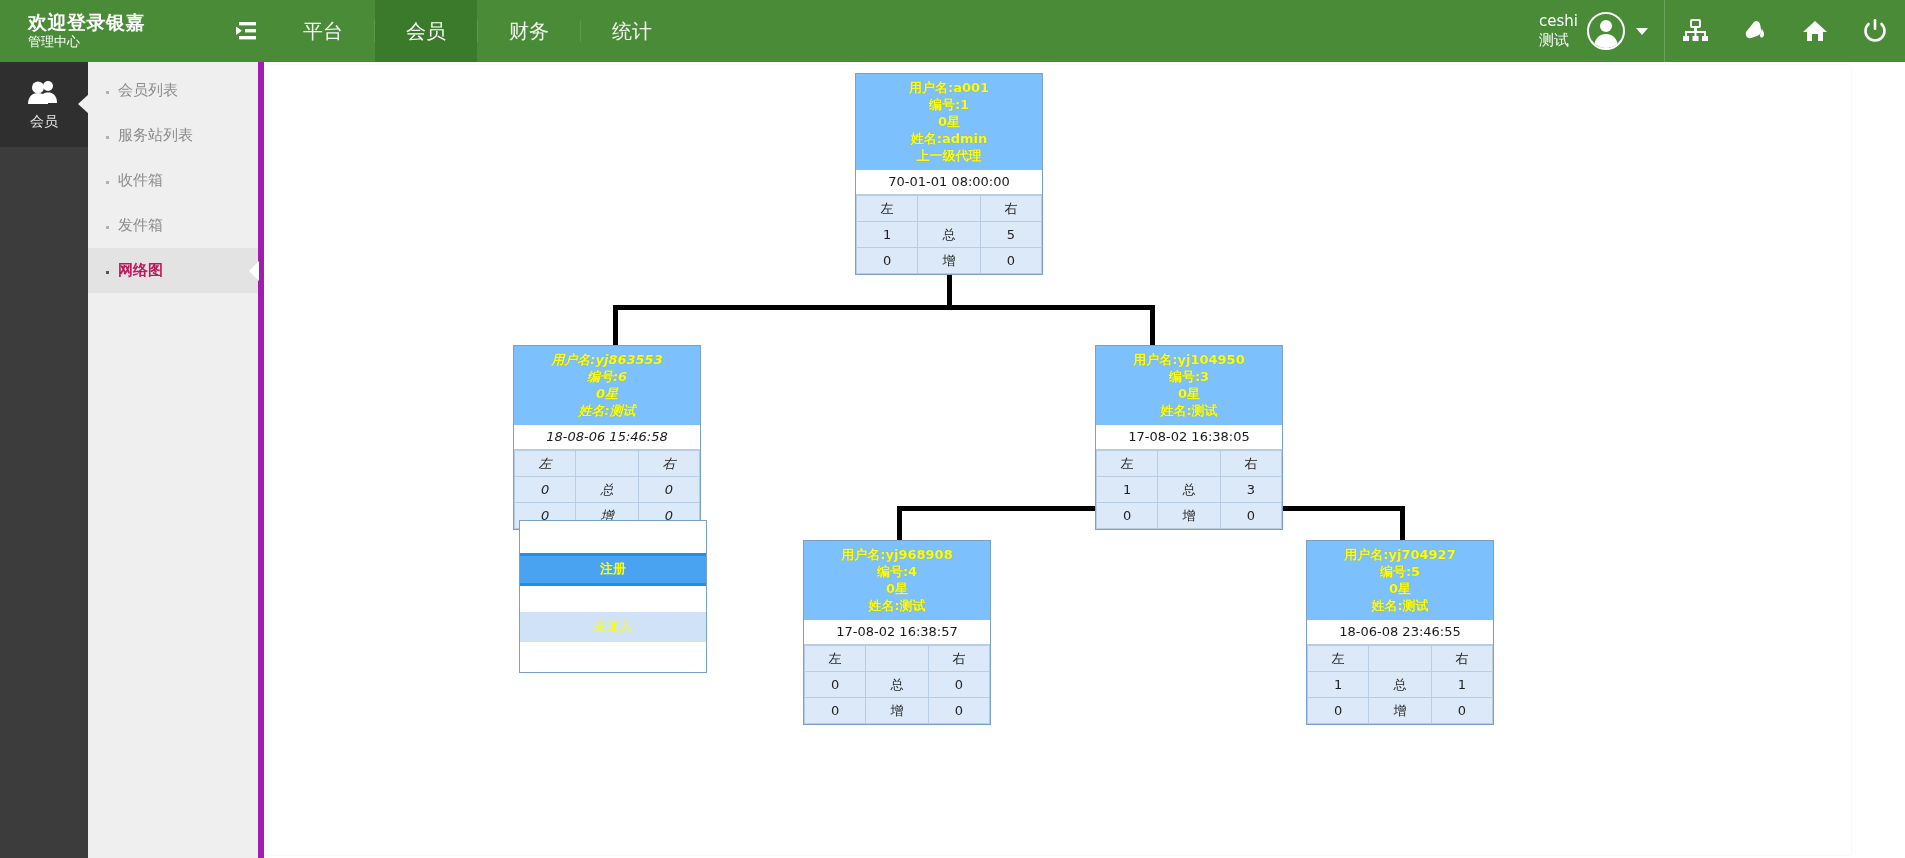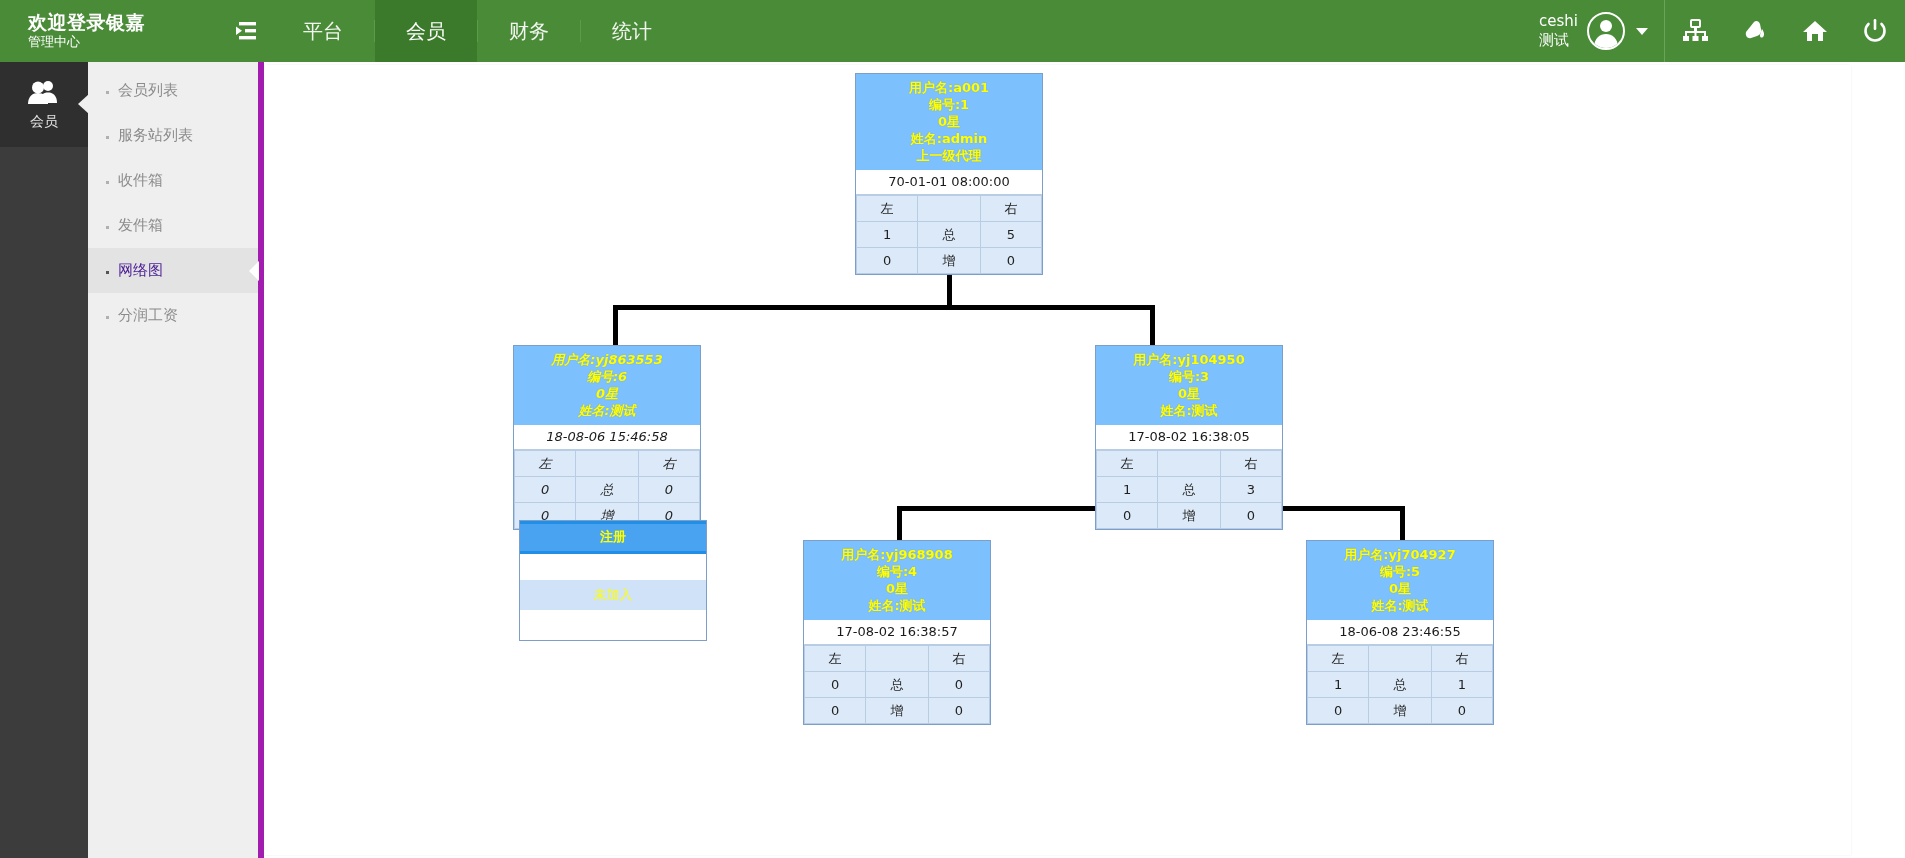--- a/index.html
+++ b/index.html
@@ -119,21 +119,21 @@
     padding-left: 18px;
     color: #8b8b8b; font-size: 15px;
     cursor: pointer;
   }
   .submenu-item .dot {
     width: 3px; height: 3px; background: #b0b0b0;
     margin-right: 9px; margin-top: 3px; flex: none;
   }
   .submenu-item.active {
     background: #e3e3e3;
-    color: #4c1d95; font-weight: normal;
+    color: #be185d; font-weight: bold;
     position: relative;
   }
   .submenu-item.active .dot { background: #555; }
   .submenu-item.active::after {
     content: ""; position: absolute; right: -1px; top: 13px;
     width: 0; height: 0;
     border-top: 10px solid transparent;
     border-bottom: 10px solid transparent;
     border-right: 10px solid #ffffff;
   }
@@ -209,20 +209,21 @@
   .node.reg { border: 1px solid #7b9fc9; }
   .node.reg .reg-head {
     background: #4aa3f0;
     color: #ffff00;
     font-weight: bold;
     text-align: center;
     padding: 4px 0 5px 0;
     font-size: 13px;
     border-top: 3px solid #1f8fe8;
     border-bottom: 3px solid #1f8fe8;
+    margin-top: 32px;
   }
   .node.reg .reg-blank { height: 26px; background: #ffffff; }
   .node.reg .reg-status {
     height: 30px; background: #cfe2f7;
     display: flex; align-items: center; justify-content: center;
     color: #ffff00; font-size: 13px;
   }
   .node.reg .reg-blank2 { height: 30px; background: #ffffff; }
 
   
@@ -339,24 +340,20 @@
     <span class="dot"></span>
     <span>收件箱</span>
   </div>
   <div class="submenu-item">
     <span class="dot"></span>
     <span>发件箱</span>
   </div>
   <div class="submenu-item active">
     <span class="dot"></span>
     <span>网络图</span>
-  </div>
-  <div class="submenu-item">
-    <span class="dot"></span>
-    <span>分润工资</span>
   </div>
 </div>
 
 <div class="main">
   <div class="panel">
     <div class="panel-body">
       <div class="tree">
 
         <div class="conn v" style="left:682px; top:205px; height:35px;"></div>
         <div class="conn h" style="left:348px; top:240px; width:542px;"></div>

